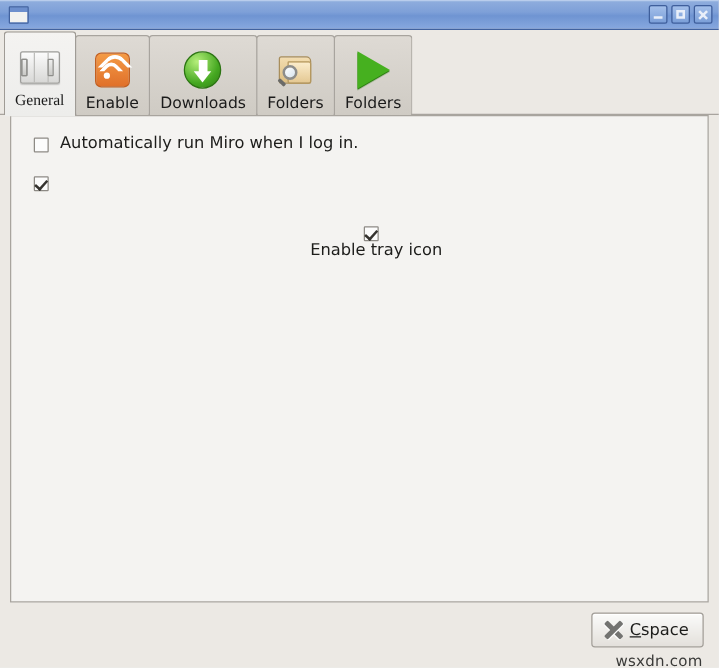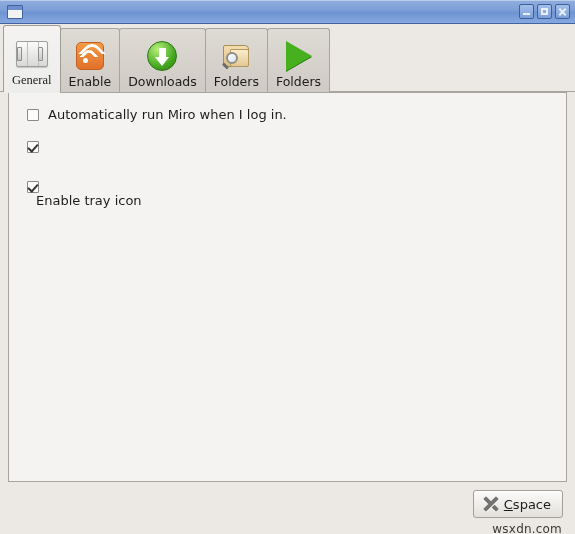--- a/index.html
+++ b/index.html
@@ -144,21 +144,21 @@
 
   
   .panel-wrap{flex:1 1 auto;padding:0 8px 0 8px;box-sizing:border-box;}
   .panel{
     height:390px;
     background:#f4f3f1;
     border:1px solid #a8a49e;
     box-sizing:border-box;
     padding:14px 0 0 0;
   }
-  .row{display:flex;align-items:flex-start;padding:0 0 0 18px;}
+  .row{display:flex;align-items:center;padding:0 0 0 18px;}
   .row.sp1{margin-top:0;}
   .row.sp2{margin-top:16px;}
   .row.sp3{margin-top:26px;flex-direction:column;}
   .cb{
     width:12px;height:12px;flex:0 0 12px;margin-top:2px;
     background:#fcfcfc;border:1px solid #8d8a85;border-radius:1px;
     box-sizing:border-box;position:relative;
   }
   .cb.on:after{
     content:"";position:absolute;left:2px;top:0px;width:4px;height:8px;

